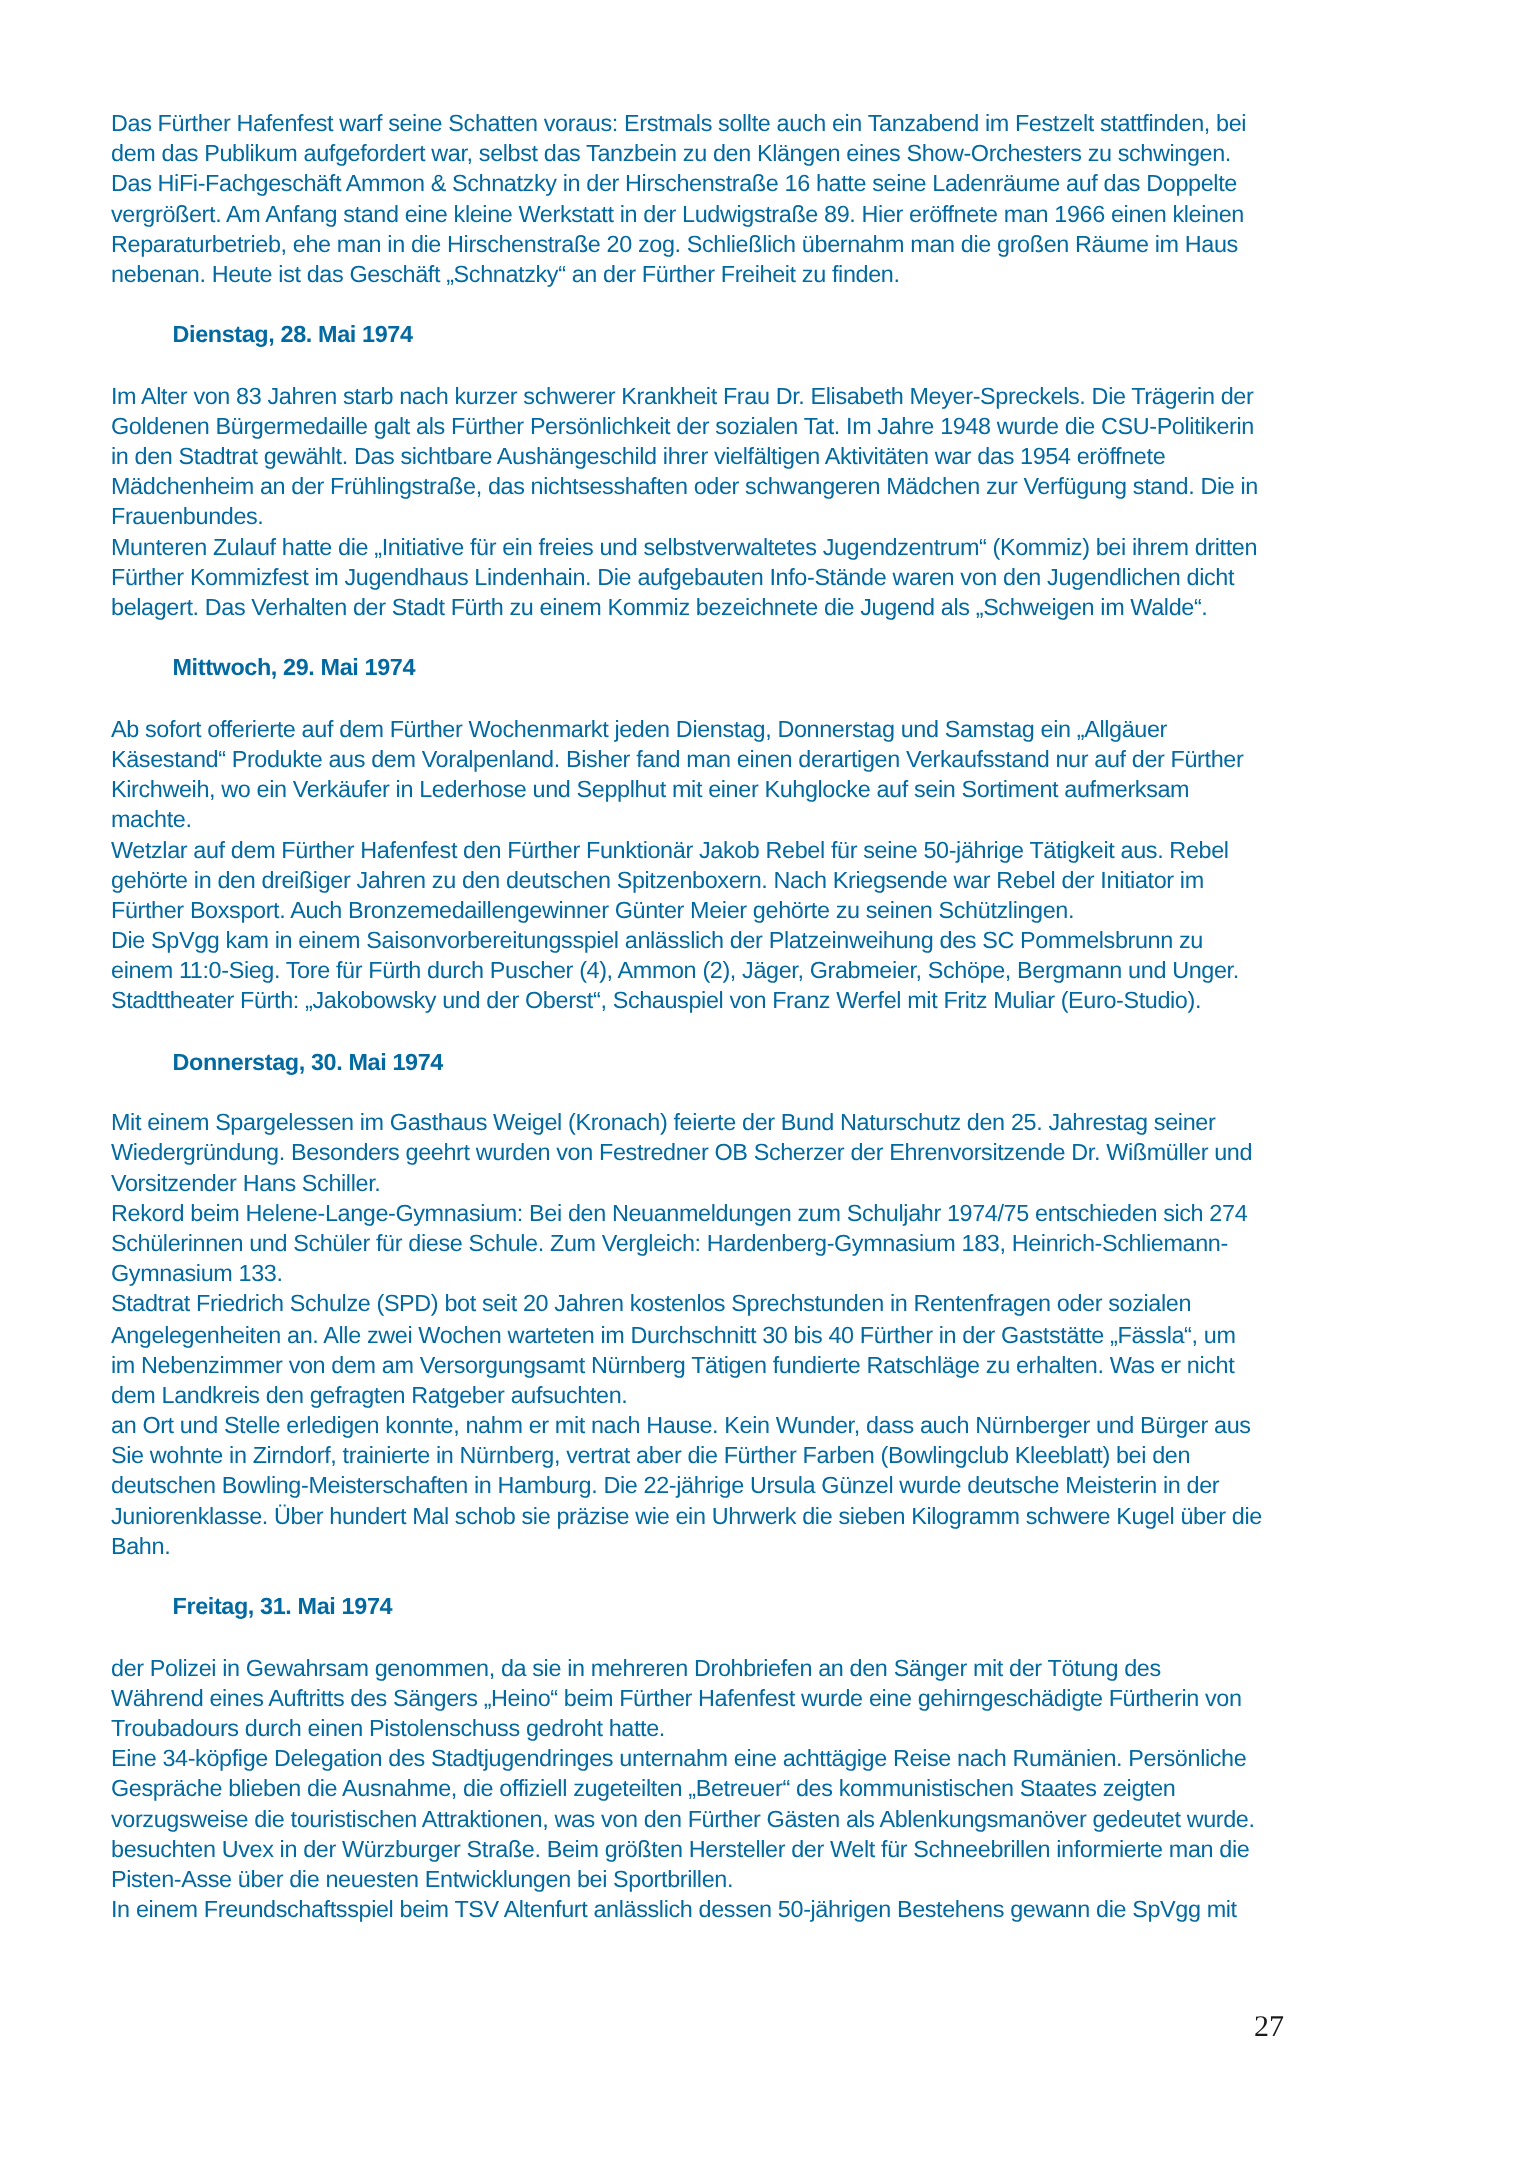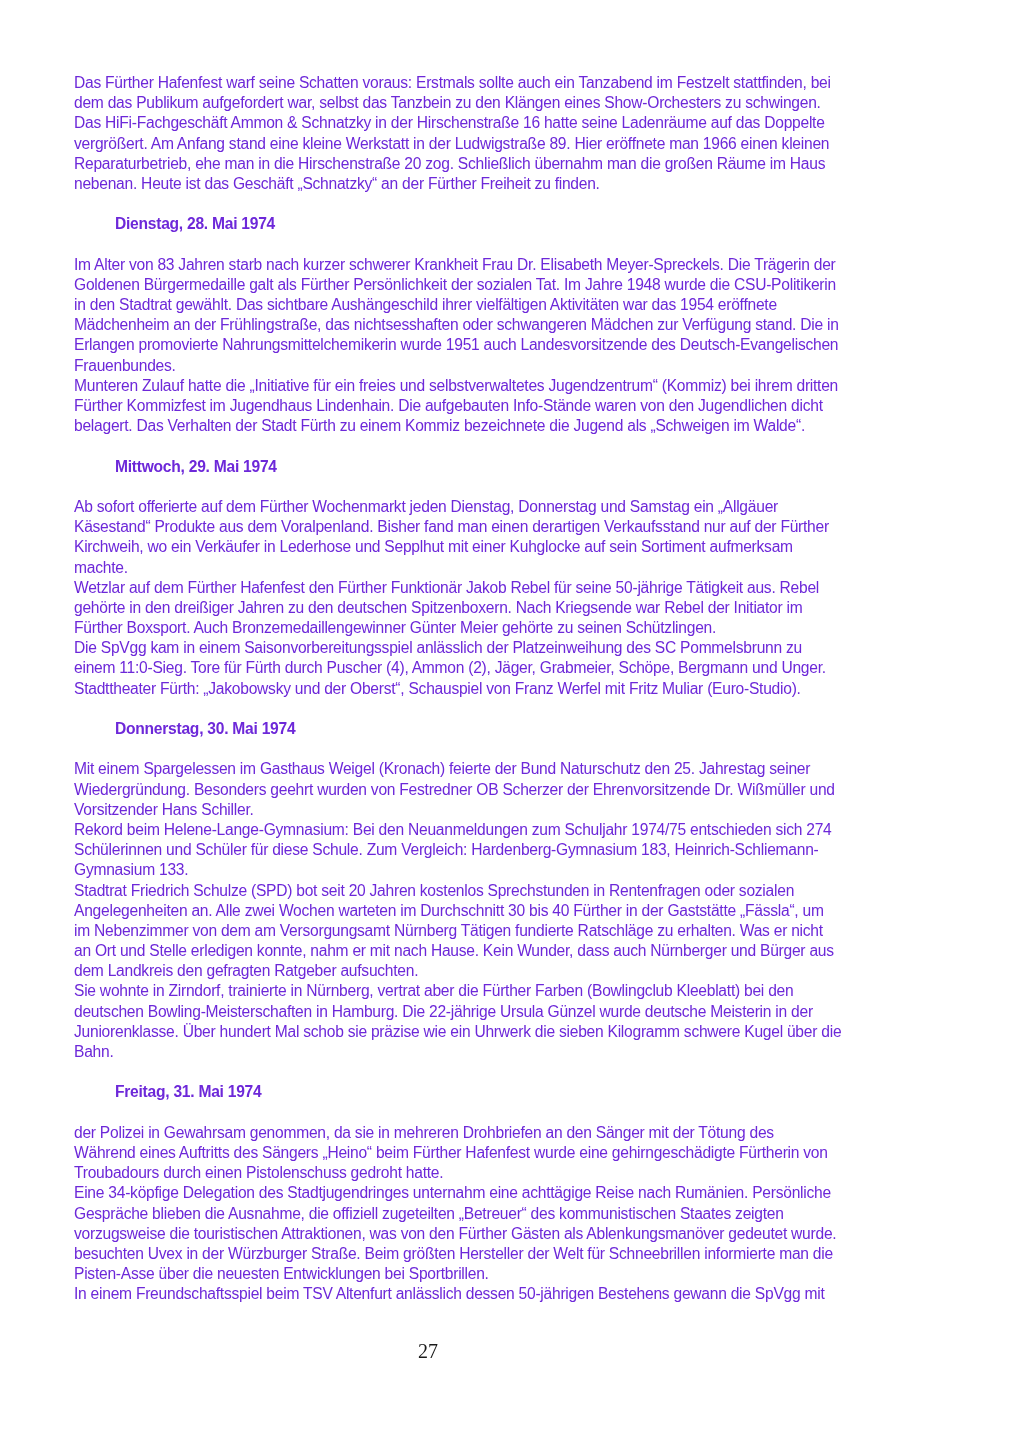--- a/index.html
+++ b/index.html
@@ -1,27 +1,27 @@
 <!DOCTYPE html>
 <html><head>
   <meta charset="utf-8">
   <style>
     html, body { margin: 0; padding: 0; background: #ffffff; }
     body { width: 1024px; height: 1448px; position: relative; overflow: hidden; }
     .page {
       position: absolute; left: 74px; top: 73px; width: 890px;
       font-family: "Liberation Sans", sans-serif;
-      font-size: 15.6px; line-height: 20.2px; color: #6d28d9;
+      font-size: 15.6px; line-height: 20.2px; color: #0369a1;
       letter-spacing: -0.25px;
     }
     .line { white-space: nowrap; height: 20.2px; }
     .heading { font-weight: bold; margin-left: 41px; }
     .gap { height: 20.2px; }
     .page-number {
-      position: absolute; left: 0; width: 856px; top: 1340px; text-align: center;
+      position: absolute; left: 0; width: 856px; top: 1340px; text-align: right;
       font-family: "Liberation Serif", serif; font-size: 20px; color: #1a1a1a;
     }
   </style>
 </head>
 <body>
 
 <div class="page" id="doc">
     <div>
       <div class="line">Das Fürther Hafenfest warf seine Schatten voraus: Erstmals sollte auch ein Tanzabend im Festzelt stattfinden, bei</div>
       <div class="line">dem das Publikum aufgefordert war, selbst das Tanzbein zu den Klängen eines Show-Orchesters zu schwingen.</div>
@@ -31,21 +31,20 @@
       <div class="line">nebenan. Heute ist das Geschäft „Schnatzky“ an der Fürther Freiheit zu finden.</div>
     </div>
     <div class="gap"></div>
     <div class="line heading">Dienstag, 28. Mai 1974</div>
     <div class="gap"></div>
     <div>
       <div class="line">Im Alter von 83 Jahren starb nach kurzer schwerer Krankheit Frau Dr. Elisabeth Meyer-Spreckels. Die Trägerin der</div>
       <div class="line">Goldenen Bürgermedaille galt als Fürther Persönlichkeit der sozialen Tat. Im Jahre 1948 wurde die CSU-Politikerin</div>
       <div class="line">in den Stadtrat gewählt. Das sichtbare Aushängeschild ihrer vielfältigen Aktivitäten war das 1954 eröffnete</div>
       <div class="line">Mädchenheim an der Frühlingstraße, das nichtsesshaften oder schwangeren Mädchen zur Verfügung stand. Die in</div>
-      <div class="line">Erlangen promovierte Nahrungsmittelchemikerin wurde 1951 auch Landesvorsitzende des Deutsch-Evangelischen</div>
       <div class="line">Frauenbundes.</div>
       <div class="line">Munteren Zulauf hatte die „Initiative für ein freies und selbstverwaltetes Jugendzentrum“ (Kommiz) bei ihrem dritten</div>
       <div class="line">Fürther Kommizfest im Jugendhaus Lindenhain. Die aufgebauten Info-Stände waren von den Jugendlichen dicht</div>
       <div class="line">belagert. Das Verhalten der Stadt Fürth zu einem Kommiz bezeichnete die Jugend als „Schweigen im Walde“.</div>
     </div>
     <div class="gap"></div>
     <div class="line heading">Mittwoch, 29. Mai 1974</div>
     <div class="gap"></div>
     <div>
       <div class="line">Ab sofort offerierte auf dem Fürther Wochenmarkt jeden Dienstag, Donnerstag und Samstag ein „Allgäuer</div>
@@ -65,22 +64,22 @@
     <div>
       <div class="line">Mit einem Spargelessen im Gasthaus Weigel (Kronach) feierte der Bund Naturschutz den 25. Jahrestag seiner</div>
       <div class="line">Wiedergründung. Besonders geehrt wurden von Festredner OB Scherzer der Ehrenvorsitzende Dr. Wißmüller und</div>
       <div class="line">Vorsitzender Hans Schiller.</div>
       <div class="line">Rekord beim Helene-Lange-Gymnasium: Bei den Neuanmeldungen zum Schuljahr 1974/75 entschieden sich 274</div>
       <div class="line">Schülerinnen und Schüler für diese Schule. Zum Vergleich: Hardenberg-Gymnasium 183, Heinrich-Schliemann-</div>
       <div class="line">Gymnasium 133.</div>
       <div class="line">Stadtrat Friedrich Schulze (SPD) bot seit 20 Jahren kostenlos Sprechstunden in Rentenfragen oder sozialen</div>
       <div class="line">Angelegenheiten an. Alle zwei Wochen warteten im Durchschnitt 30 bis 40 Fürther in der Gaststätte „Fässla“, um</div>
       <div class="line">im Nebenzimmer von dem am Versorgungsamt Nürnberg Tätigen fundierte Ratschläge zu erhalten. Was er nicht</div>
+      <div class="line">dem Landkreis den gefragten Ratgeber aufsuchten.</div>
       <div class="line">an Ort und Stelle erledigen konnte, nahm er mit nach Hause. Kein Wunder, dass auch Nürnberger und Bürger aus</div>
-      <div class="line">dem Landkreis den gefragten Ratgeber aufsuchten.</div>
       <div class="line">Sie wohnte in Zirndorf, trainierte in Nürnberg, vertrat aber die Fürther Farben (Bowlingclub Kleeblatt) bei den</div>
       <div class="line">deutschen Bowling-Meisterschaften in Hamburg. Die 22-jährige Ursula Günzel wurde deutsche Meisterin in der</div>
       <div class="line">Juniorenklasse. Über hundert Mal schob sie präzise wie ein Uhrwerk die sieben Kilogramm schwere Kugel über die</div>
       <div class="line">Bahn.</div>
     </div>
     <div class="gap"></div>
     <div class="line heading">Freitag, 31. Mai 1974</div>
     <div class="gap"></div>
     <div>
       <div class="line">der Polizei in Gewahrsam genommen, da sie in mehreren Drohbriefen an den Sänger mit der Tötung des</div>

